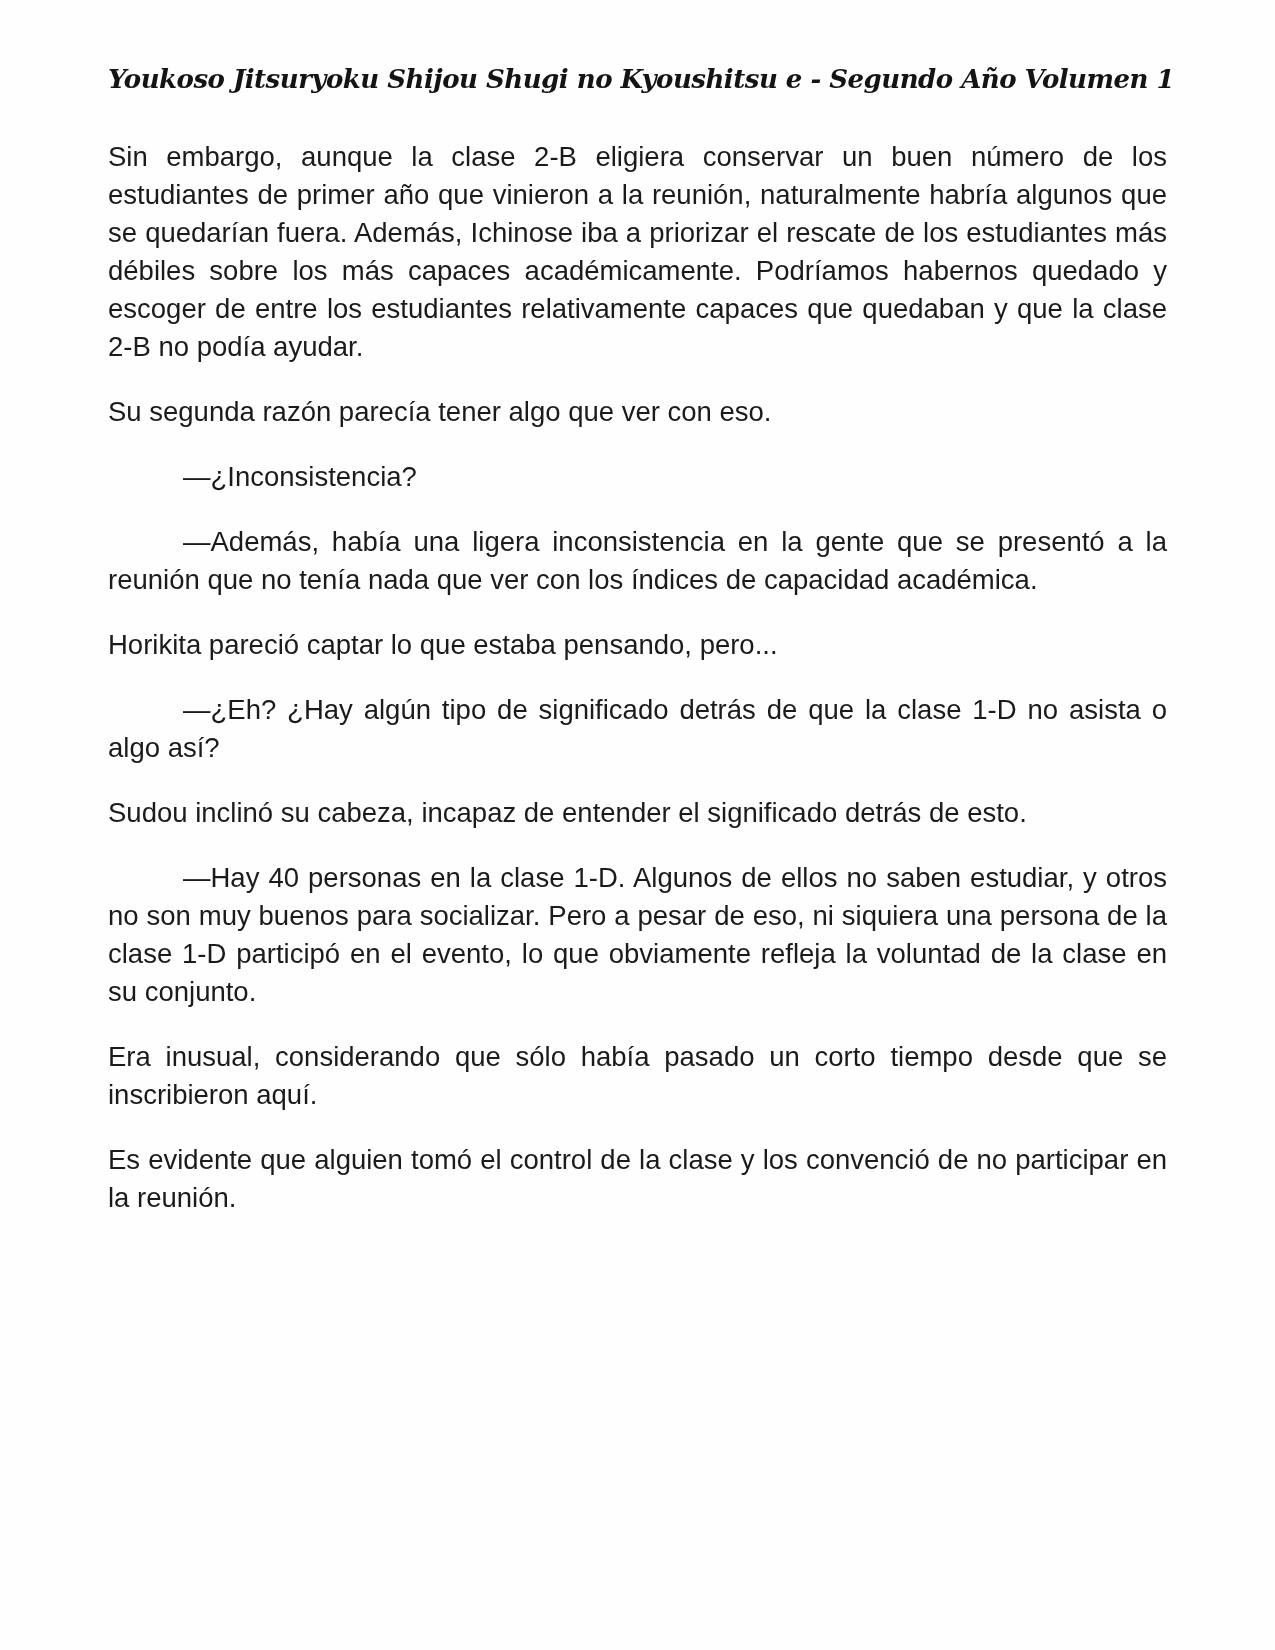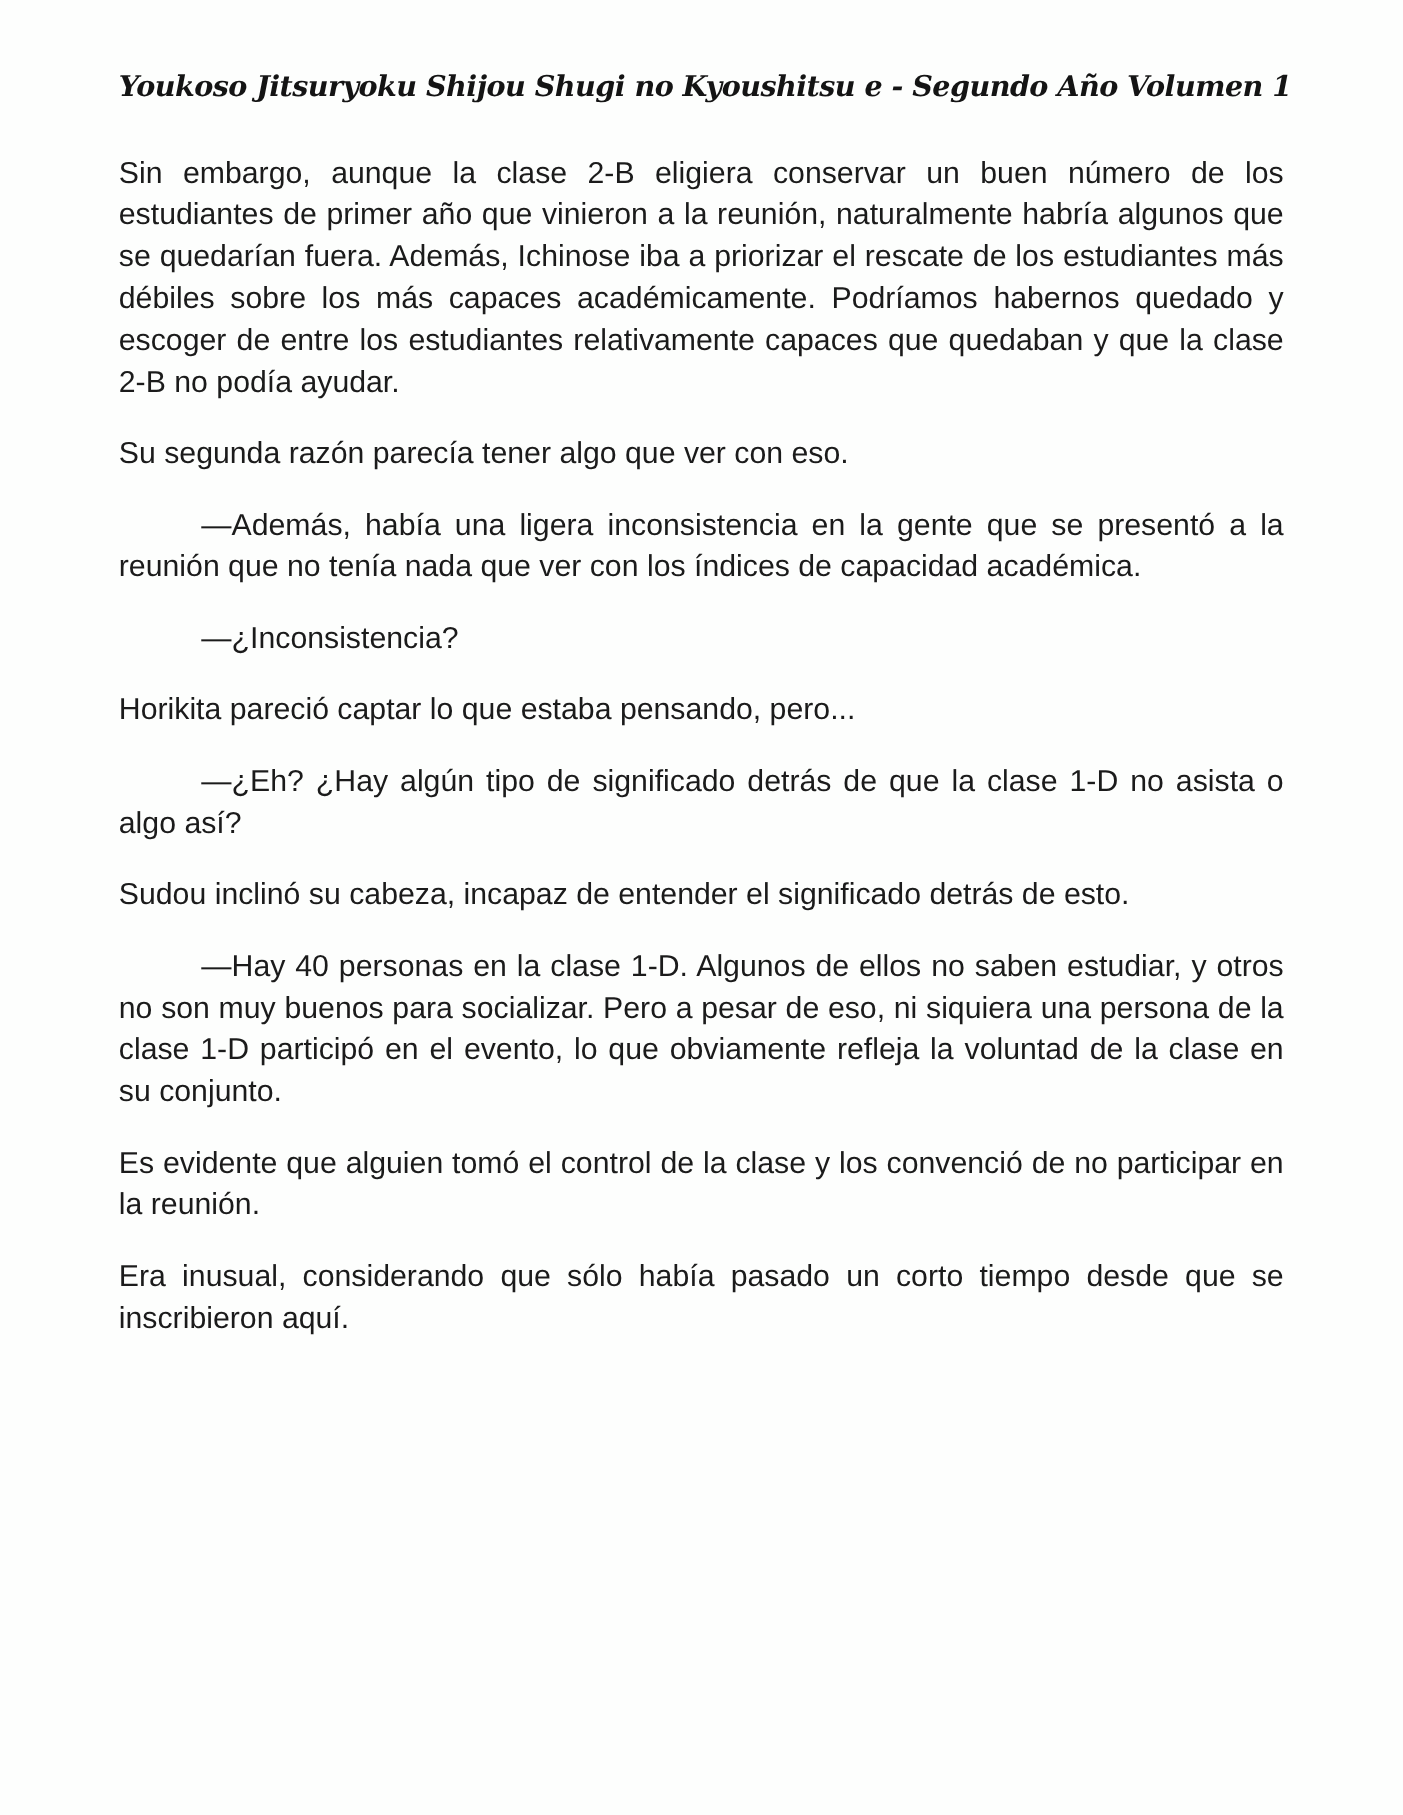--- a/index.html
+++ b/index.html
@@ -86,28 +86,28 @@
 
 <div class="page">
 
   <div class="header">
     <span class="header-title">Youkoso Jitsuryoku Shijou Shugi no Kyoushitsu e - Segundo Año Volumen 1</span>
   </div>
 
   <div class="content" id="content">
       <p>Sin embargo, aunque la clase 2-B eligiera conservar un buen número de los estudiantes de primer año que vinieron a la reunión, naturalmente habría algunos que se quedarían fuera. Además, Ichinose iba a priorizar el rescate de los estudiantes más débiles sobre los más capaces académicamente. Podríamos habernos quedado y escoger de entre los estudiantes relativamente capaces que quedaban y que la clase 2-B no podía ayudar.</p>
       <p>Su segunda razón parecía tener algo que ver con eso.</p>
+      <p class="indent">—¿Inconsistencia?</p>
       <p class="indent">—Además, había una ligera inconsistencia en la gente que se presentó a la reunión que no tenía nada que ver con los índices de capacidad académica.</p>
-      <p class="indent">—¿Inconsistencia?</p>
       <p>Horikita pareció captar lo que estaba pensando, pero...</p>
       <p class="indent">—¿Eh? ¿Hay algún tipo de significado detrás de que la clase 1-D no asista o algo así?</p>
       <p>Sudou inclinó su cabeza, incapaz de entender el significado detrás de esto.</p>
       <p class="indent">—Hay 40 personas en la clase 1-D. Algunos de ellos no saben estudiar, y otros no son muy buenos para socializar. Pero a pesar de eso, ni siquiera una persona de la clase 1-D participó en el evento, lo que obviamente refleja la voluntad de la clase en su conjunto.</p>
+      <p>Era inusual, considerando que sólo había pasado un corto tiempo desde que se inscribieron aquí.</p>
       <p>Es evidente que alguien tomó el control de la clase y los convenció de no participar en la reunión.</p>
-      <p>Era inusual, considerando que sólo había pasado un corto tiempo desde que se inscribieron aquí.</p>
     </div>
 
   <div class="footer-rule">
     <div class="rule-thick"></div>
     <div class="rule-gap"></div>
     <div class="rule-thin"></div>
   </div>
 
   <div class="footer">
     <span>Gladheim Translations</span>

